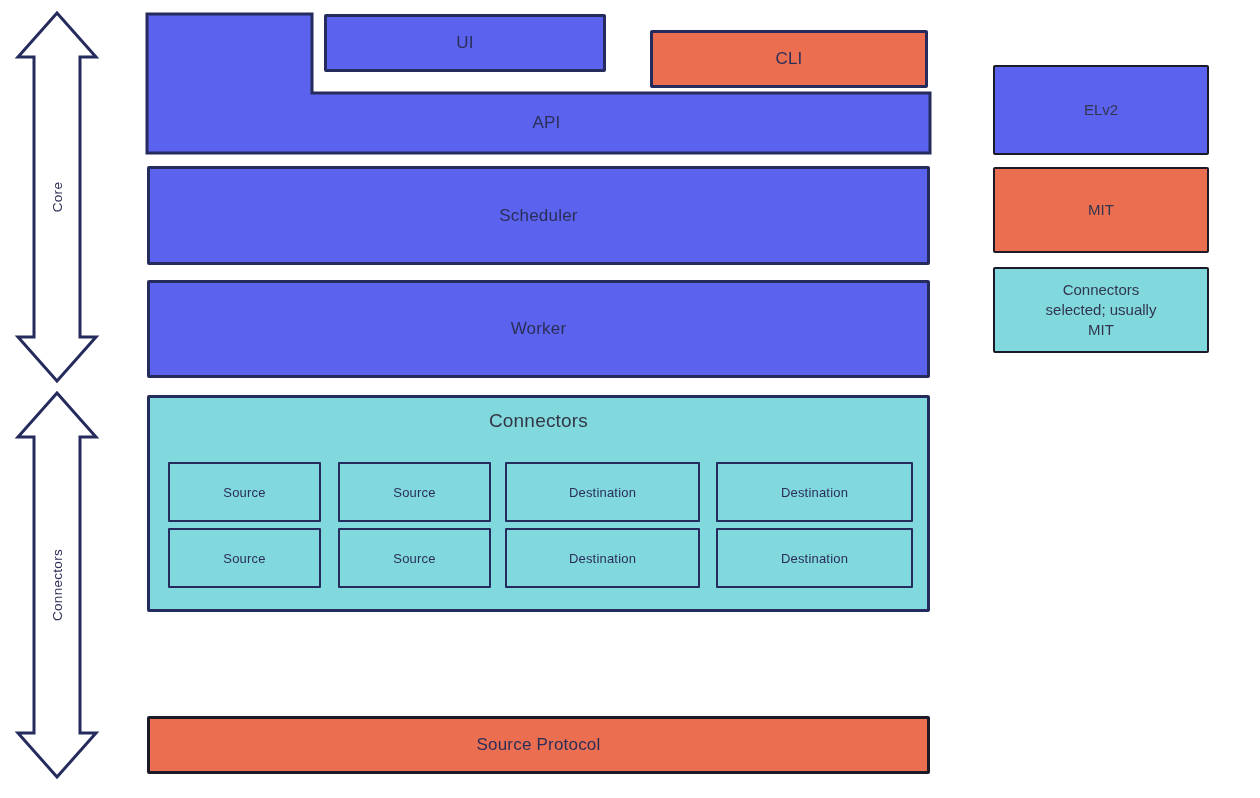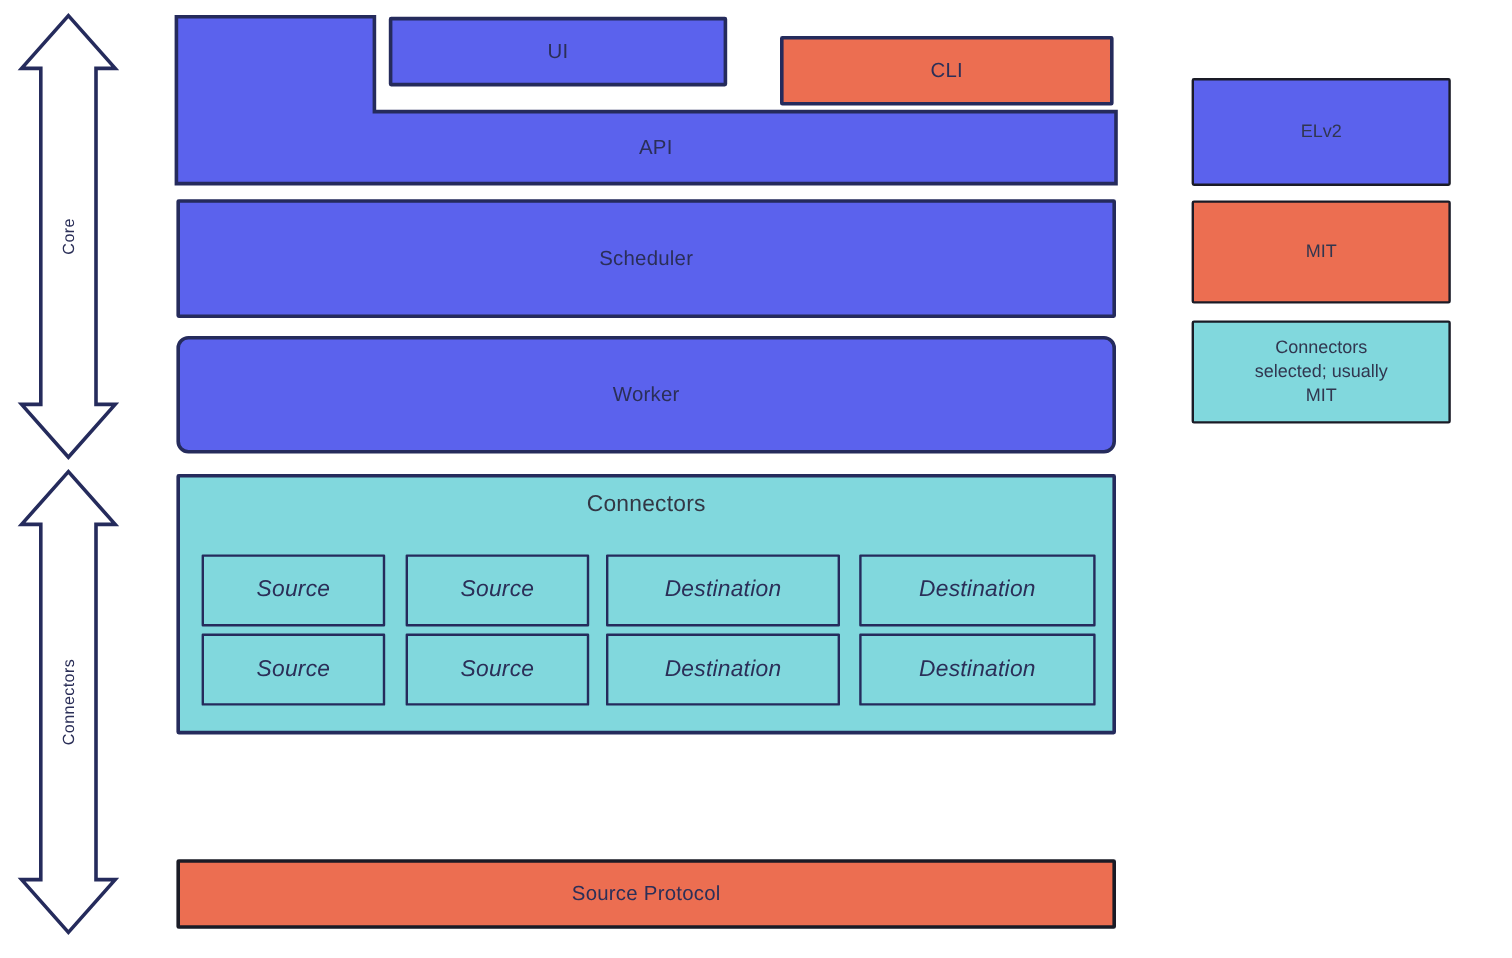--- a/index.html
+++ b/index.html
@@ -41,21 +41,21 @@
   .ui-block  { left: 324px; top: 14px; width: 282px; height: 58px; }
   .cli-block { left: 650px; top: 14px; width: 278px; height: 58px; border-color: var(--navy-border); margin-top: 16px; }
 
   
   .api-label {
     left: 147px; top: 93px; width: 783px; height: 60px;
     background: transparent; border: none; padding-left: 16px;
   }
 
   .scheduler-block { left: 147px; top: 166px; width: 783px; height: 99px; }
-  .worker-block    { left: 147px; top: 280px; width: 783px; height: 98px; border-radius: 10px; }
+  .worker-block    { left: 147px; top: 280px; width: 783px; height: 98px; }
 
   
   .connectors-block {
     left: 147px; top: 395px; width: 783px; height: 217px;
     display: block;
   }
   .connectors-title {
     position: absolute;
     left: 0; top: 12px; width: 100%;
     text-align: center;
@@ -66,24 +66,23 @@
   .inner-box {
     position: absolute;
     box-sizing: border-box;
     height: 60px;
     background: var(--teal);
     border: 2px solid var(--navy-border);
     border-radius: 1px;
     display: flex;
     align-items: center;
     justify-content: center;
-    font-size: 19px;
+    font-size: 13px;
     font-weight: 500;
     color: var(--label-text);
-    font-style: italic;
   }
   .col-1 { left: 18px;  width: 153px; }
   .col-2 { left: 188px; width: 153px; }
   .col-3 { left: 355px; width: 195px; }
   .col-4 { left: 566px; width: 197px; }
   .row-1 { top: 64px; }
   .row-2 { top: 130px; }
 
   .cdk-block      { left: 147px; top: 635px; width: 783px; height: 60px; }
   .protocol-block { left: 147px; top: 716px; width: 783px; height: 58px; }

